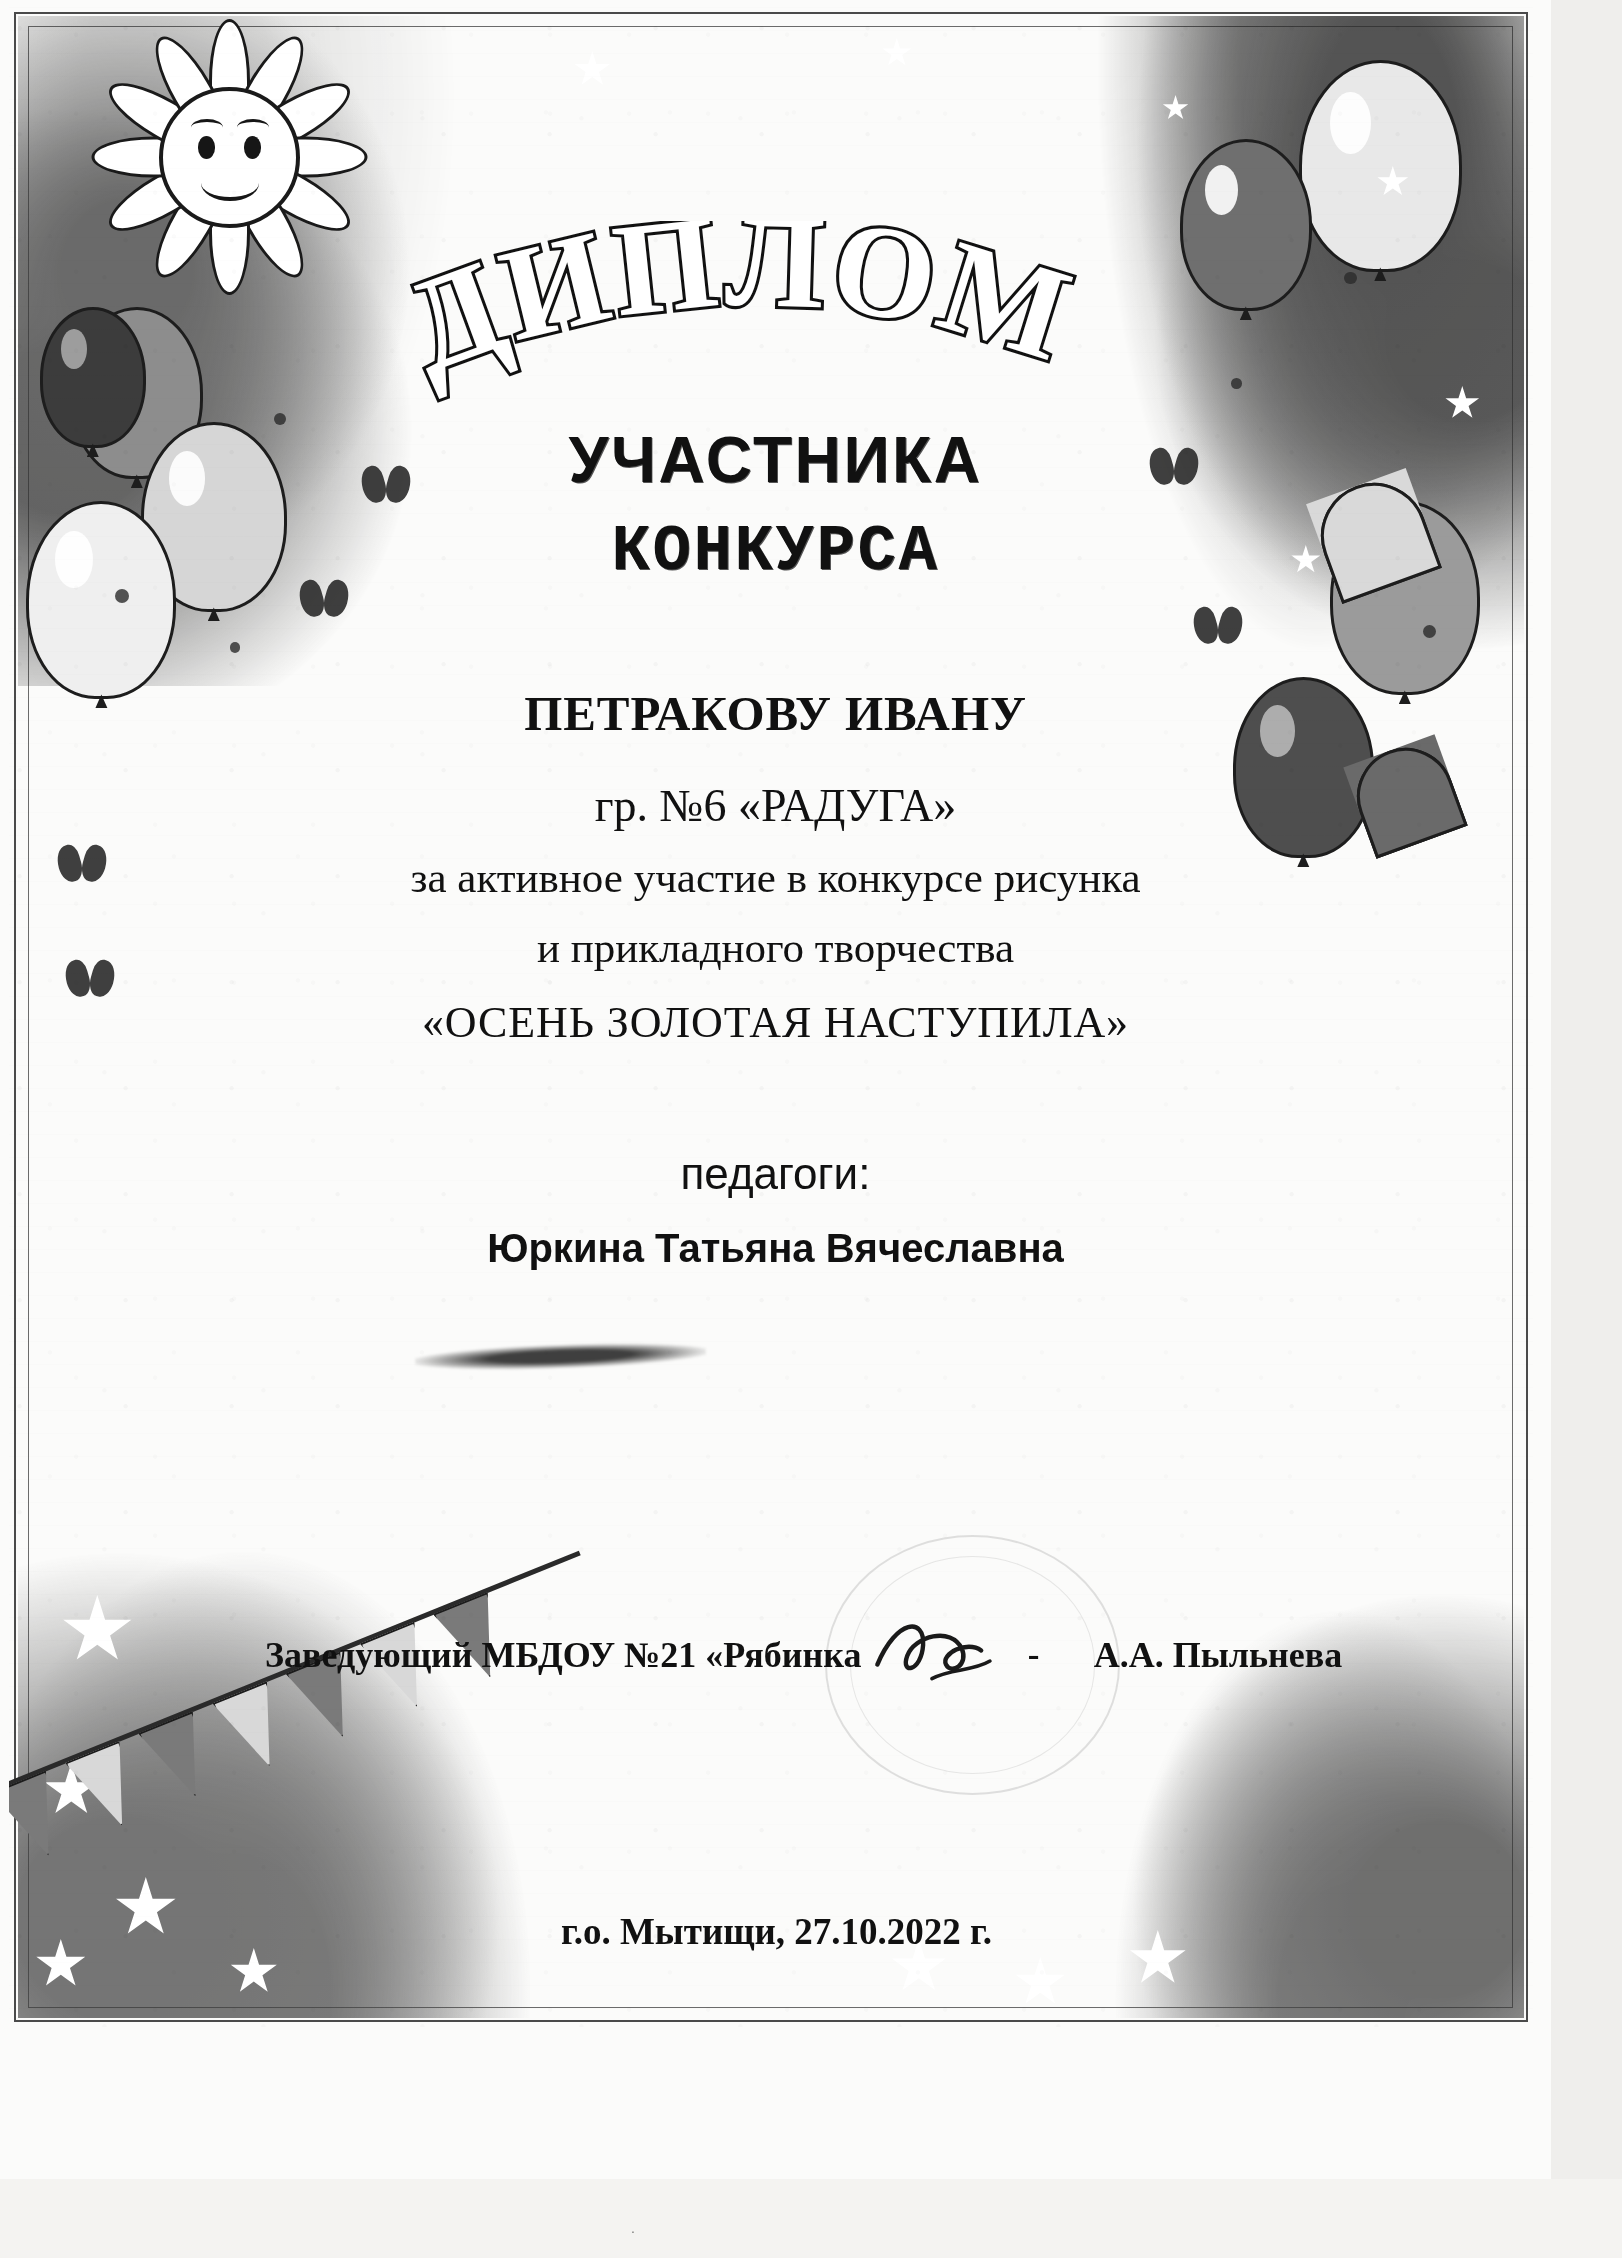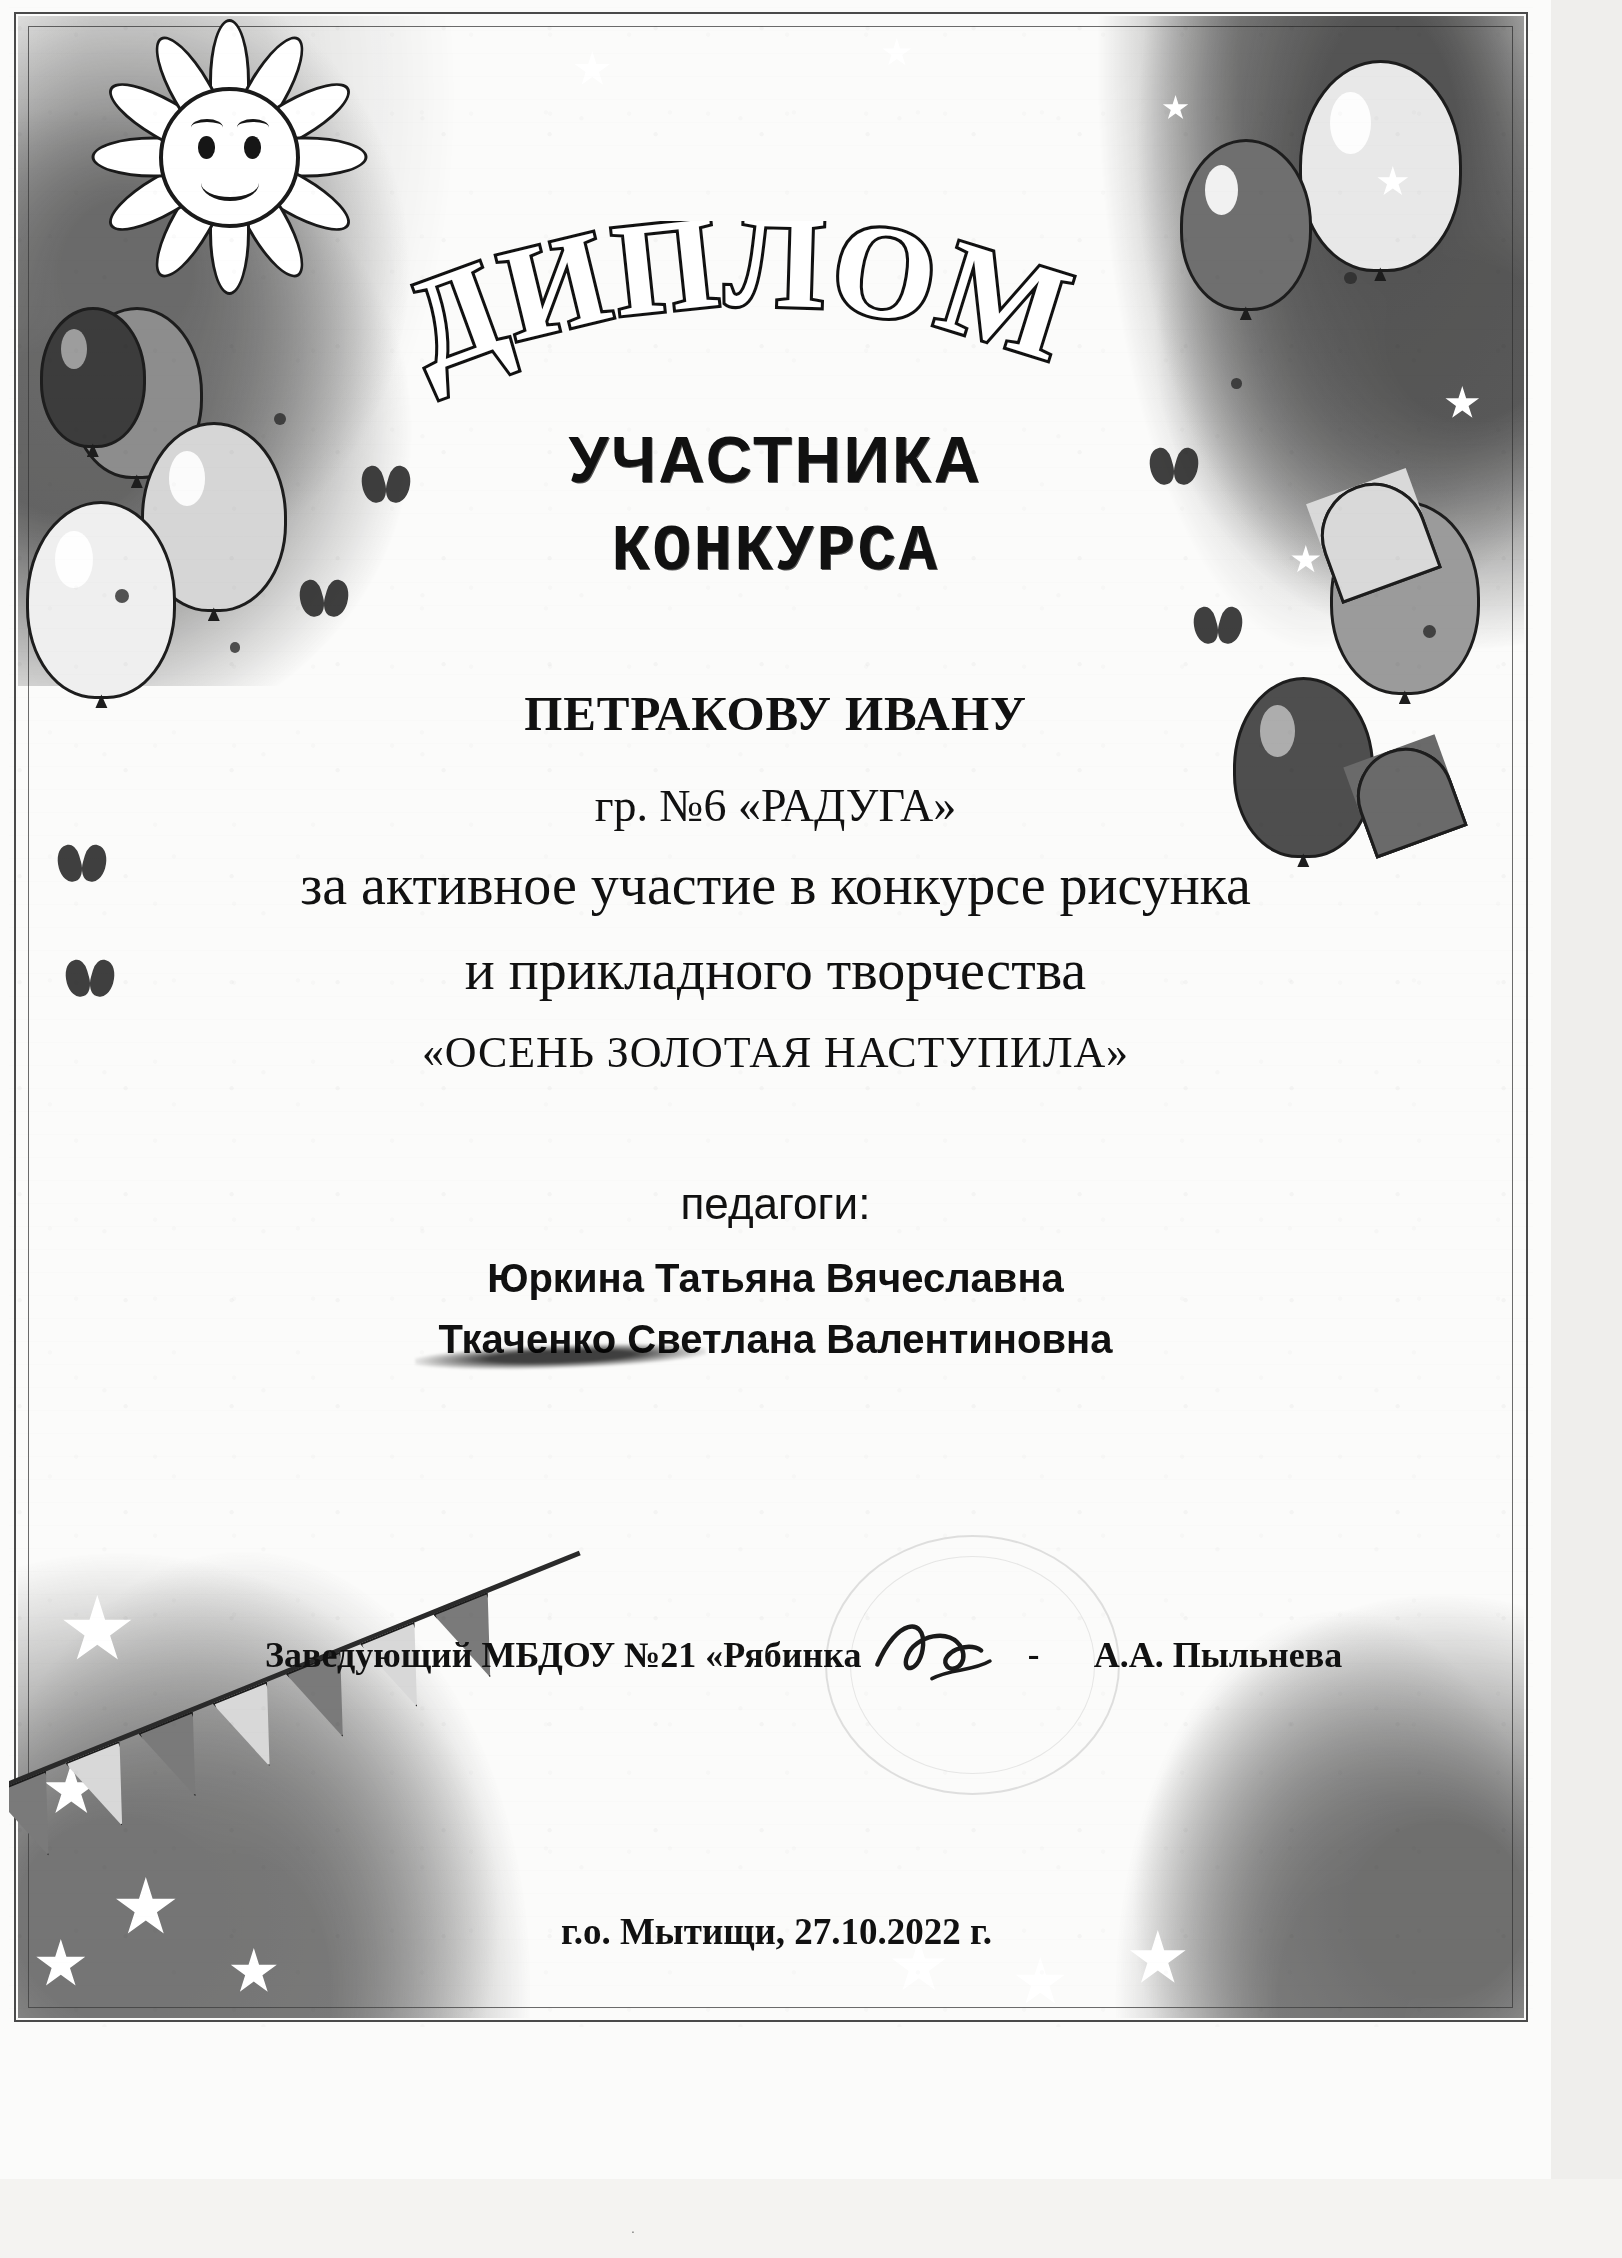--- a/index.html
+++ b/index.html
@@ -308,21 +308,21 @@
     margin-top: 97px;
   }
   .group {
     font-family: "Liberation Serif", serif;
     font-size: 46px;
     margin-top: 37px;
   }
   .reason-1,
   .reason-2 {
     font-family: "Liberation Serif", serif;
-    font-size: 56px;
+    font-size: 43px;
     margin-top: 21px;
   }
   .contest-name {
     font-family: "Liberation Serif", serif;
     font-size: 44px;
     margin-top: 25px;
     letter-spacing: 0.9px;
   }
   .teachers-label {
     font-family: "Liberation Sans", sans-serif;
@@ -599,21 +599,20 @@
   <div class="content">
     <div class="line-uchastnika">УЧАСТНИКА</div>
     <div class="line-konkursa">КОНКУРСА</div>
     <div class="recipient">ПЕТРАКОВУ ИВАНУ</div>
     <div class="group">гр. №6 «РАДУГА»</div>
     <div class="reason-1">за активное участие в конкурсе рисунка</div>
     <div class="reason-2">и прикладного творчества</div>
     <div class="contest-name">«ОСЕНЬ ЗОЛОТАЯ НАСТУПИЛА»</div>
     <div class="teachers-label">педагоги:</div>
     <div class="teacher">Юркина Татьяна Вячеславна</div>
-    <div class="teacher second">Ткаченко Светлана Валентиновна</div>
   </div>
 
   <div class="smudge"></div>
 
   <div class="stamp"></div>
 
   <div class="sign-row">
     <span>Заведующий  МБДОУ №21 «Рябинка</span>
     <span class="sign-mark">
       <svg width="159" height="88" viewBox="0 0 180 100" xmlns="http://www.w3.org/2000/svg">

